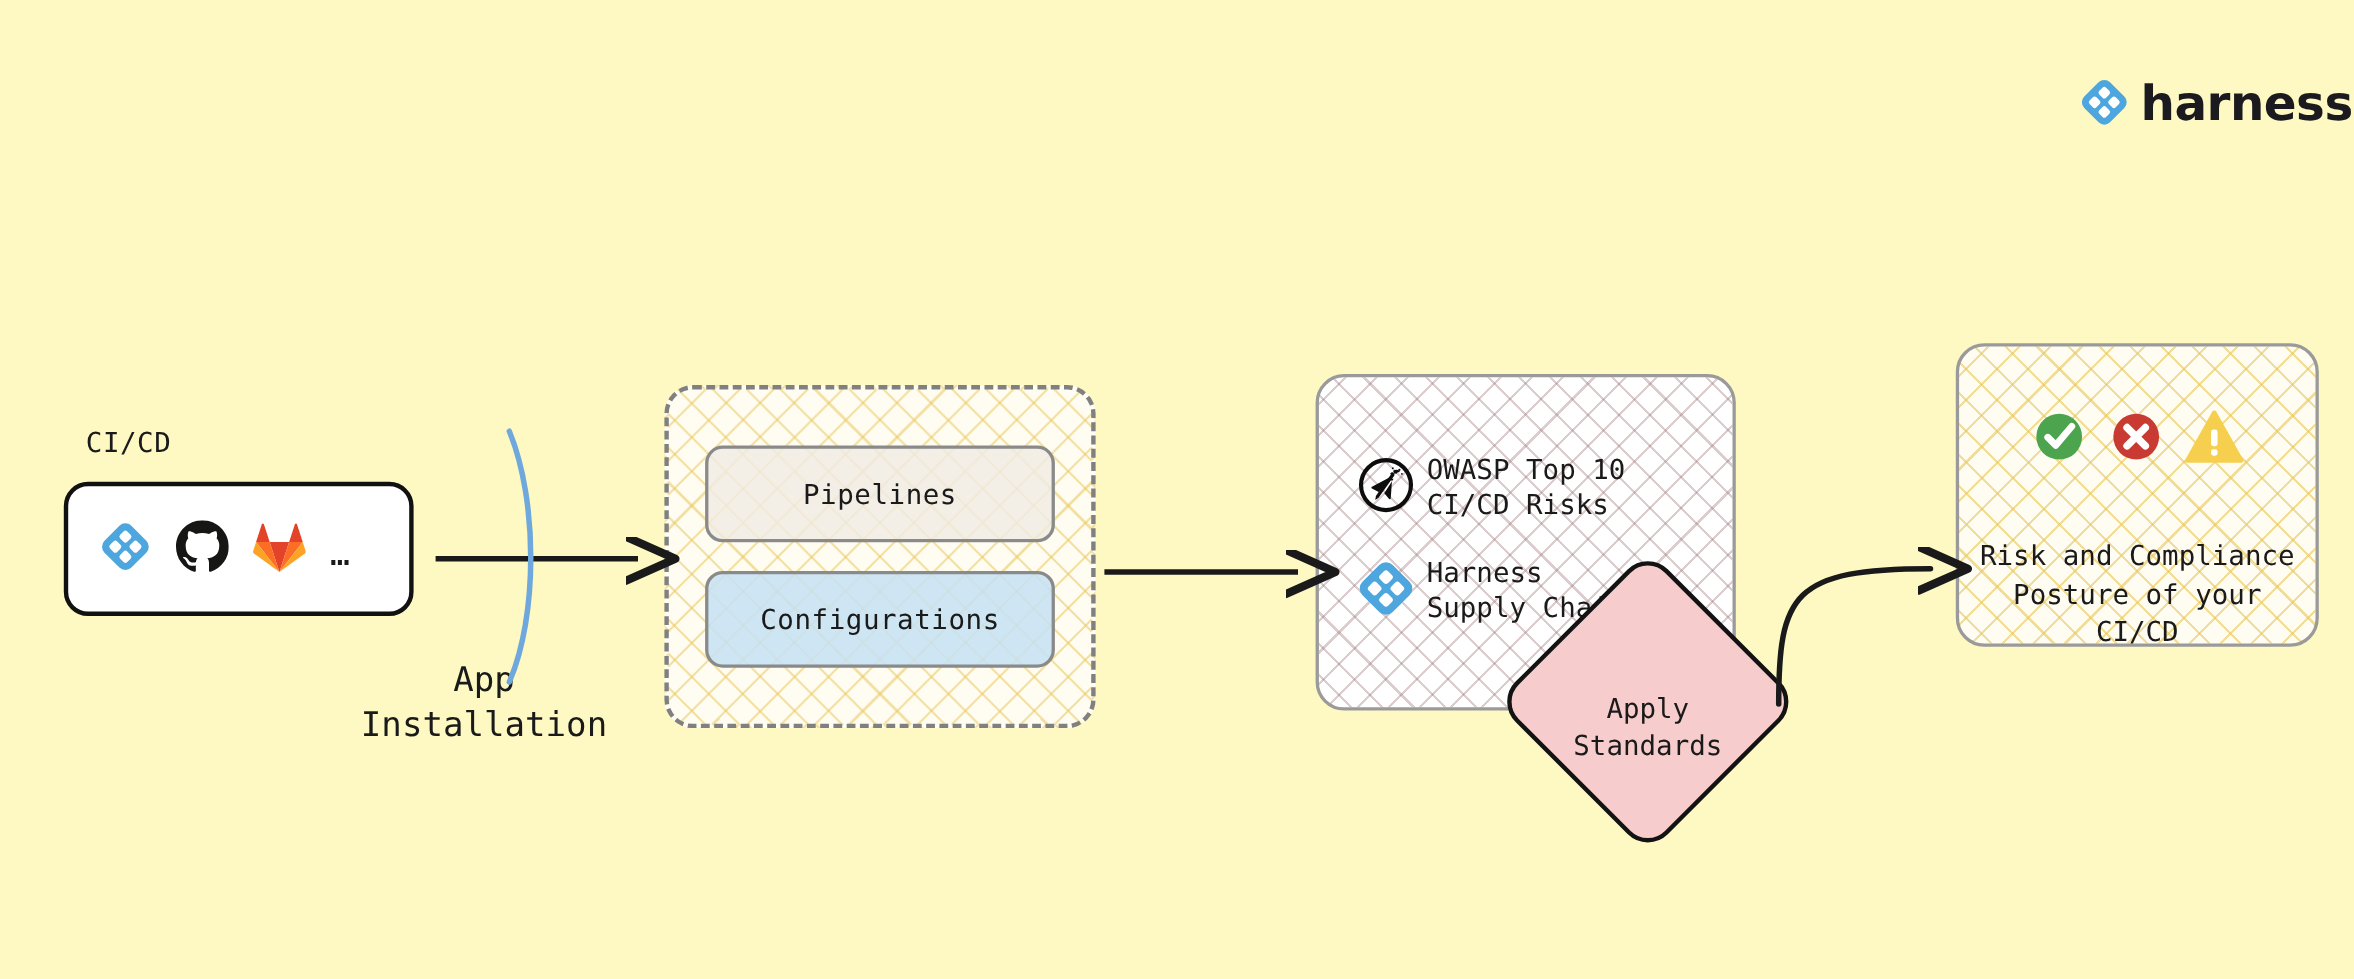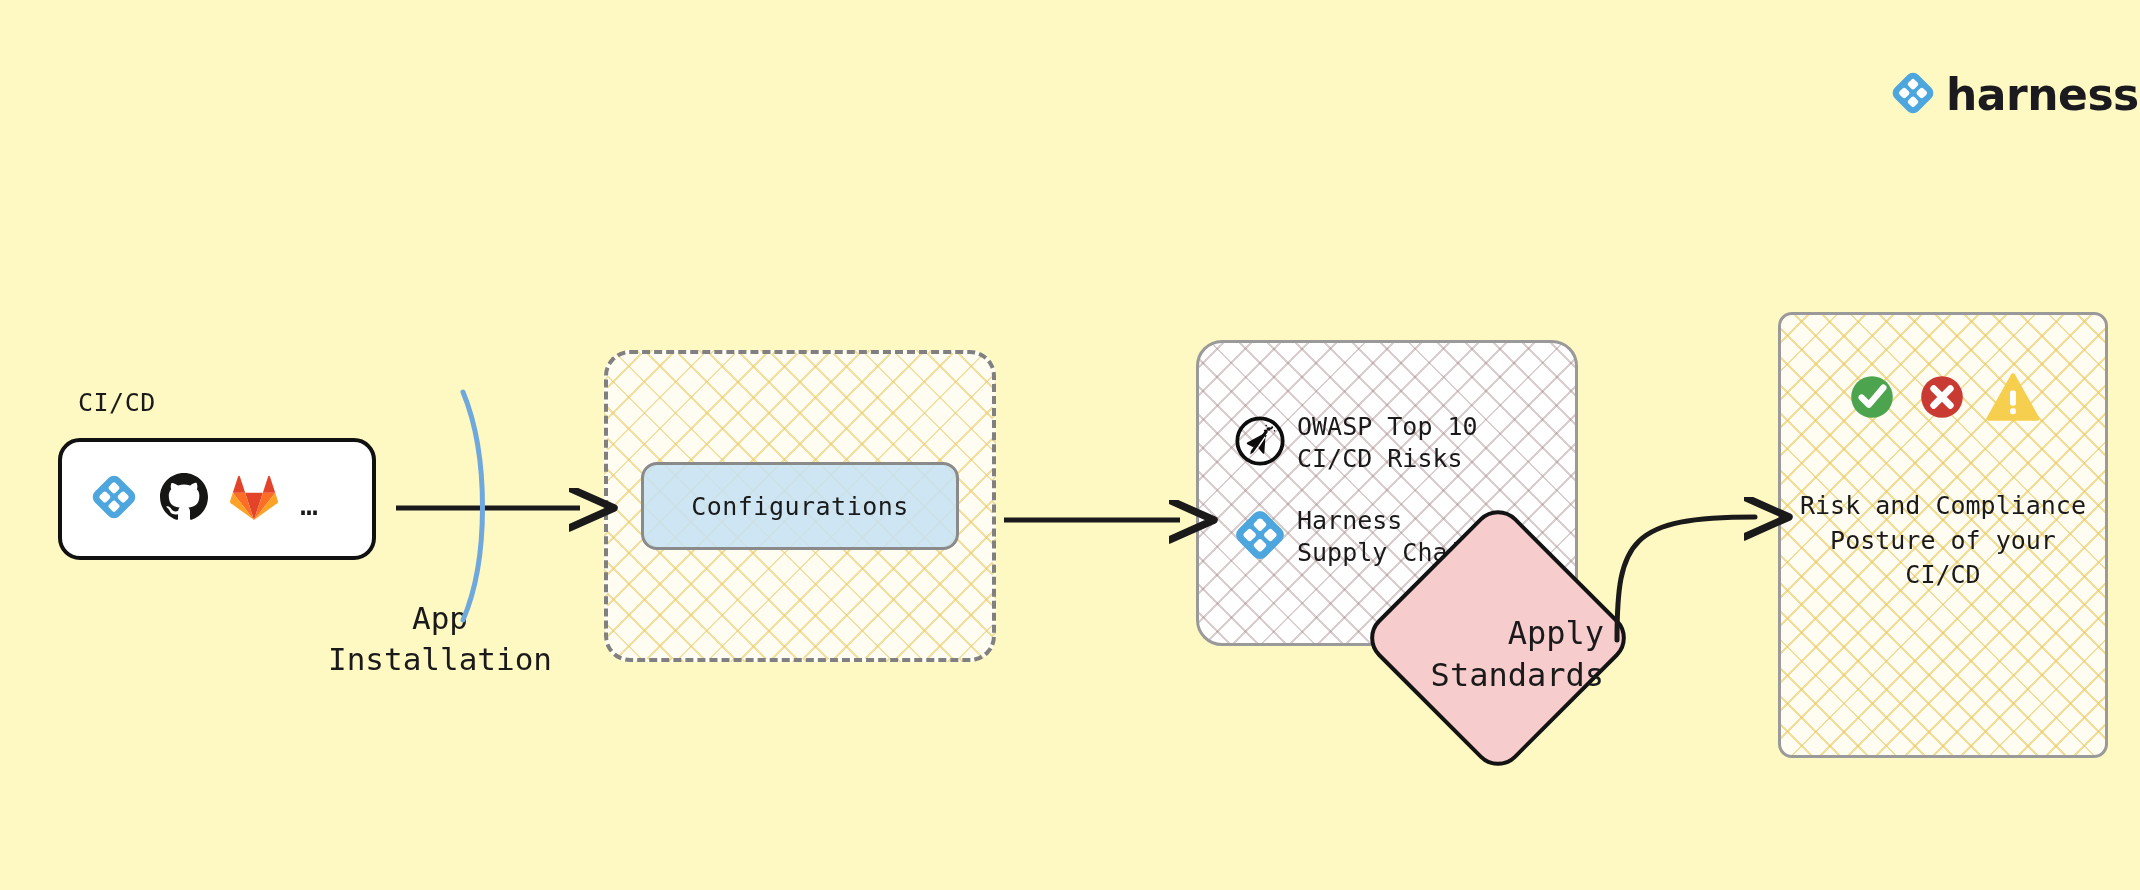--- a/index.html
+++ b/index.html
@@ -155,39 +155,39 @@
     height: 196px;
     transform: rotate(45deg);
     background: #f6cdcc;
     border: 4px solid #131313;
     border-radius: 26px;
     box-sizing: border-box;
   }
   #apply-diamond-text {
     position: absolute;
     left: 1392px;
-    top: 612px;
+    top: 628px;
     width: 212px;
-    text-align: right;
-    font-size: 32px;
+    text-align: center;
+    font-size: 25px;
     line-height: 1.32;
     color: #1a1a1a;
     white-space: pre-line;
     z-index: 5;
   }
 
   
   #outcome-box {
     position: absolute;
     left: 1778px;
     top: 312px;
     width: 330px;
-    height: 446px;
+    height: 276px;
     border: 3px solid #9a9a9a;
-    border-radius: 14px;
+    border-radius: 26px;
     box-sizing: border-box;
     background-color: #fffdf2;
     background-image:
       repeating-linear-gradient(45deg, rgba(233,199,93,0.60) 0 2px, transparent 2px 20px),
       repeating-linear-gradient(-45deg, rgba(233,199,93,0.60) 0 2px, transparent 2px 20px);
     display: flex;
     flex-direction: column;
     align-items: center;
     padding-top: 56px;
   }
@@ -272,20 +272,23 @@
       </svg>
     </span>
 
     <span id="cicd-ellipsis">…</span>
   </div>
 
   <div id="appinstall-label">App
 Installation</div>
 
   <div id="pipeline-group">
+    <div class="inner-card" id="card-pipelines">
+      <span>Pipelines</span>
+    </div>
     <div class="inner-card" id="card-configurations">
       <span>Configurations</span>
     </div>
   </div>
 
   <div id="standards-box">
     <div class="std-row">
       <span>
         <svg width="54" height="54" viewBox="0 0 100 100" aria-hidden="true">
           <circle cx="50" cy="50" r="42" fill="none" stroke="#0d0d0d" stroke-width="7"></circle>

